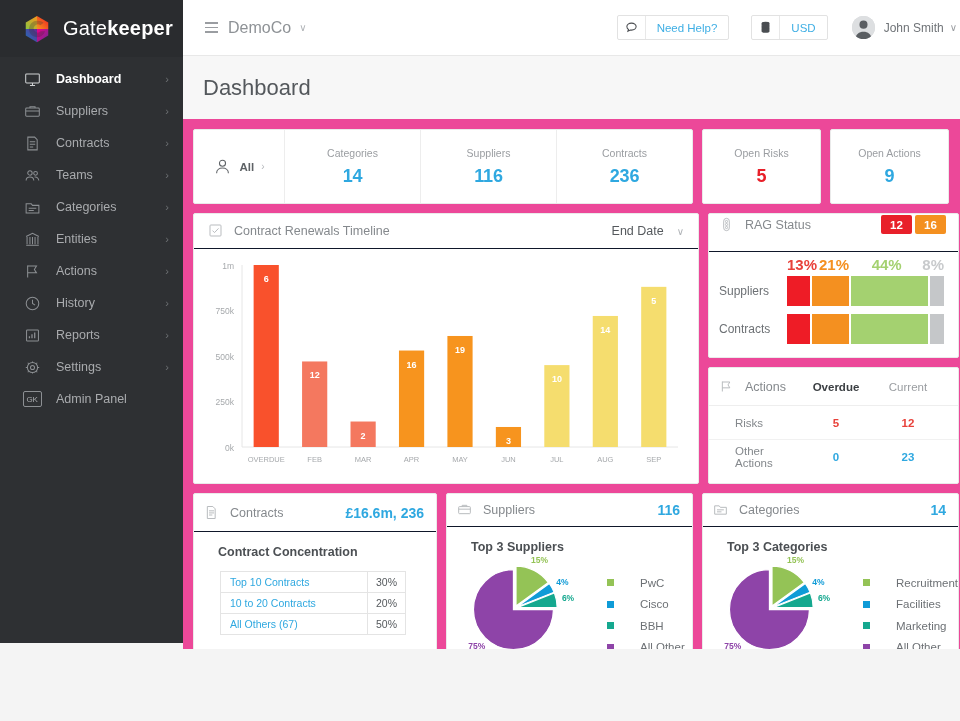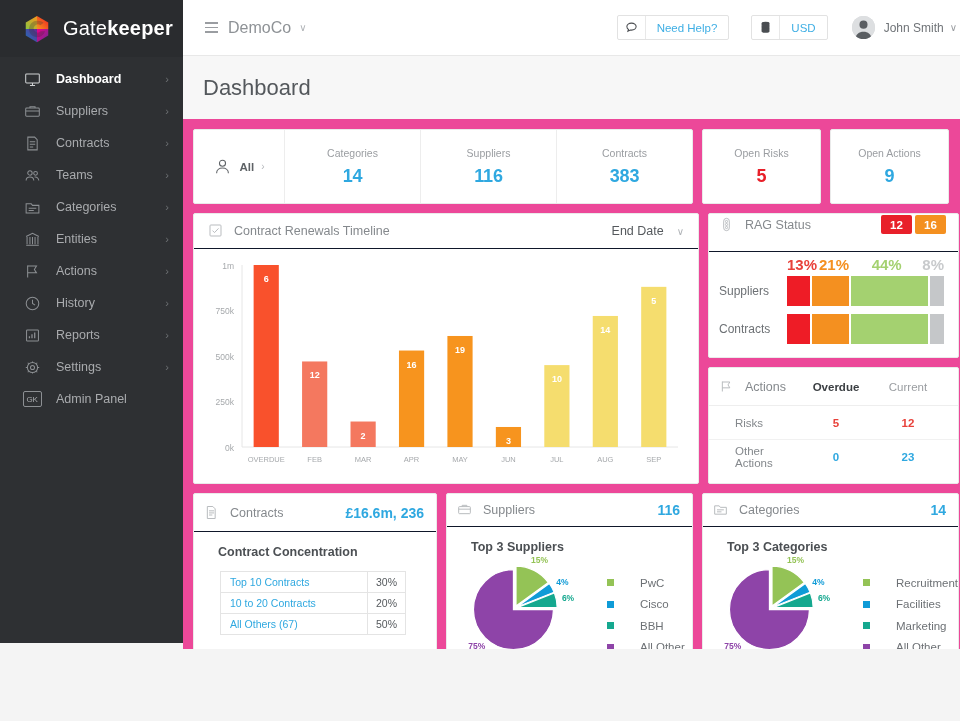--- a/index.html
+++ b/index.html
@@ -411,21 +411,21 @@
           <div class="kpi-cell">
             <span class="kpi-label">Categories</span>
             <span class="kpi-value">14</span>
           </div>
           <div class="kpi-cell">
             <span class="kpi-label">Suppliers</span>
             <span class="kpi-value">116</span>
           </div>
           <div class="kpi-cell">
             <span class="kpi-label">Contracts</span>
-            <span class="kpi-value">383</span>
+            <span class="kpi-value">236</span>
           </div>
         </div>
 
         <div class="card kpi-open">
           <span class="kpi-label">Open Risks</span>
           <span class="kpi-value red">5</span>
         </div>
         <div class="card kpi-open">
           <span class="kpi-label">Open Actions</span>
           <span class="kpi-value">9</span>

